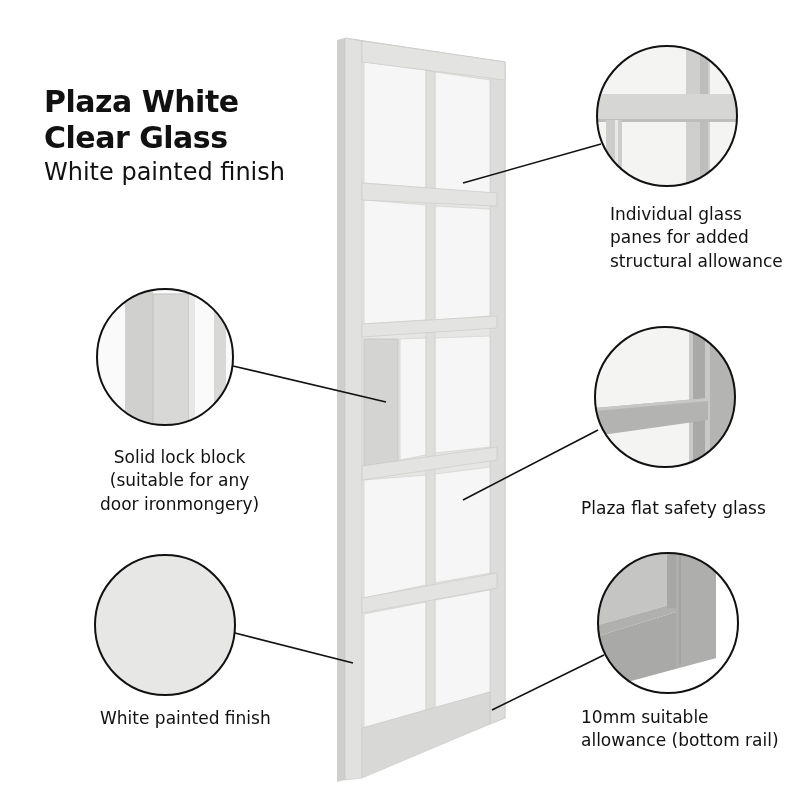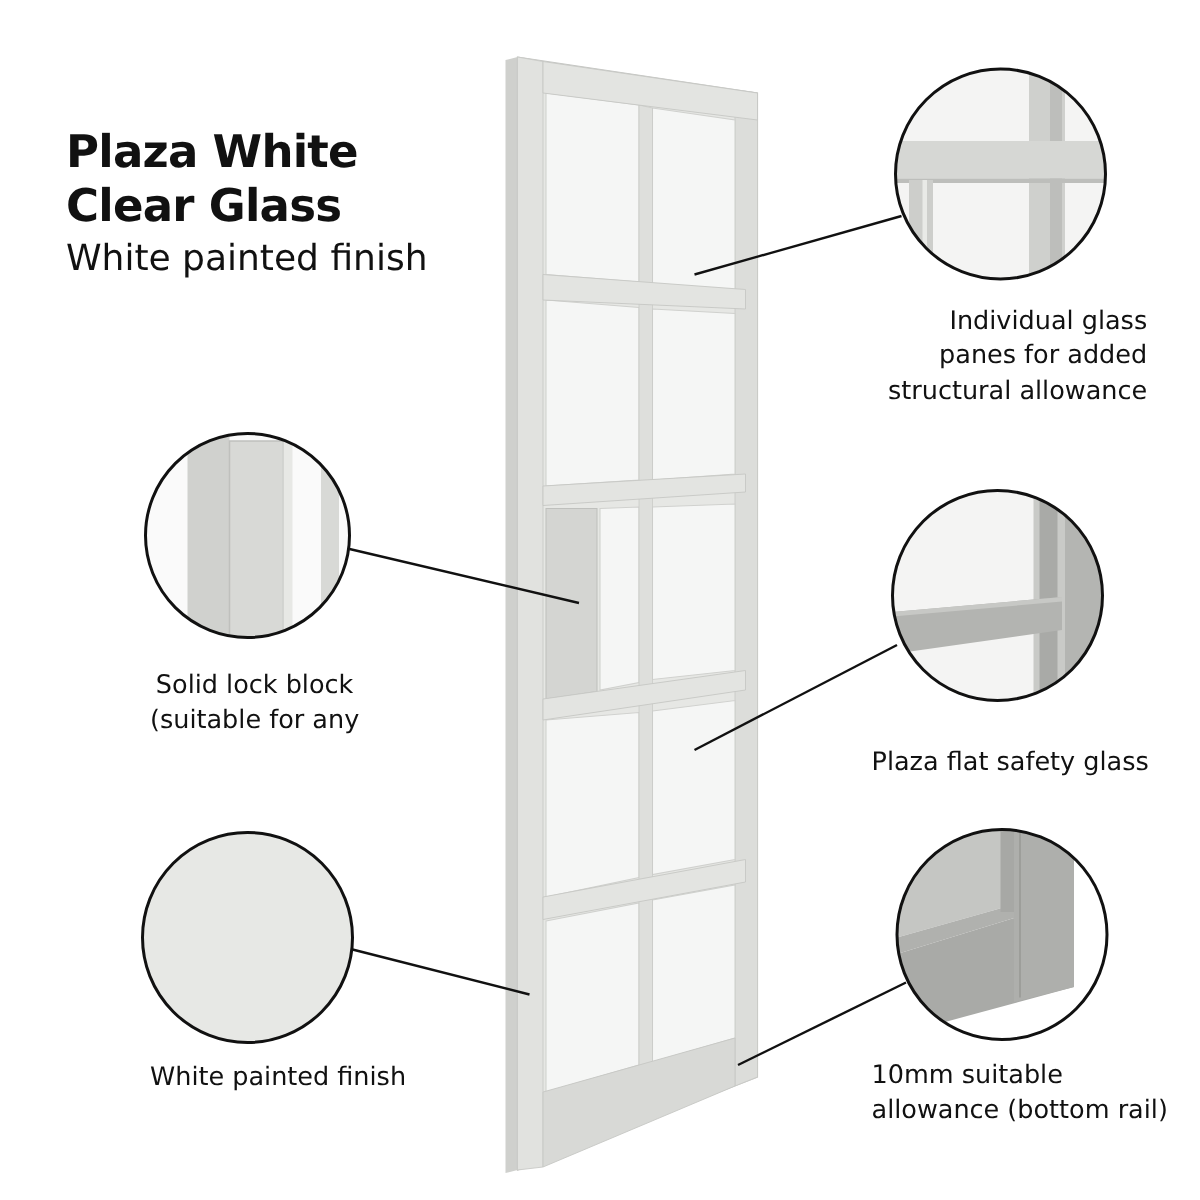--- a/index.html
+++ b/index.html
@@ -134,29 +134,30 @@
       <polygon points="598,625 676,603 676,612 598,636" fill="#b0b1ae"></polygon>
       <rect x="667" y="553" width="9" height="55" fill="#a7a8a5"></rect>
       <polygon points="598,636 676,612 716,612 716,658 598,690" fill="#a9aaa7"></polygon>
       <polygon points="676,553 716,553 716,658 676,668" fill="#aeafac"></polygon>
       <line x1="680" y1="553" x2="680" y2="665" stroke="#979895" stroke-width="1"></line>
     </g>
     <circle cx="668" cy="623" r="70" fill="none" stroke="#111" stroke-width="2"></circle>
   </g>
 </svg>
 
-<div class="label" style="left:592px; top:203px;text-align:right;">
+<div class="label" style="left:610px; top:203px;">
   <span>Individual glass</span>
   <span>panes for added</span>
   <span>structural allowance</span>
 </div>
 
 <div class="label" style="left:100px; top:446px;text-align:center;">
   <span>Solid lock block</span>
   <span>(suitable for any</span>
+  <span>door ironmongery)</span>
 </div>
 
 <div class="label" style="left:581px; top:497px;">
   <span>Plaza flat safety glass</span>
 </div>
 
 <div class="label" style="left:100px; top:707px;">
   <span>White painted finish</span>
 </div>
 

